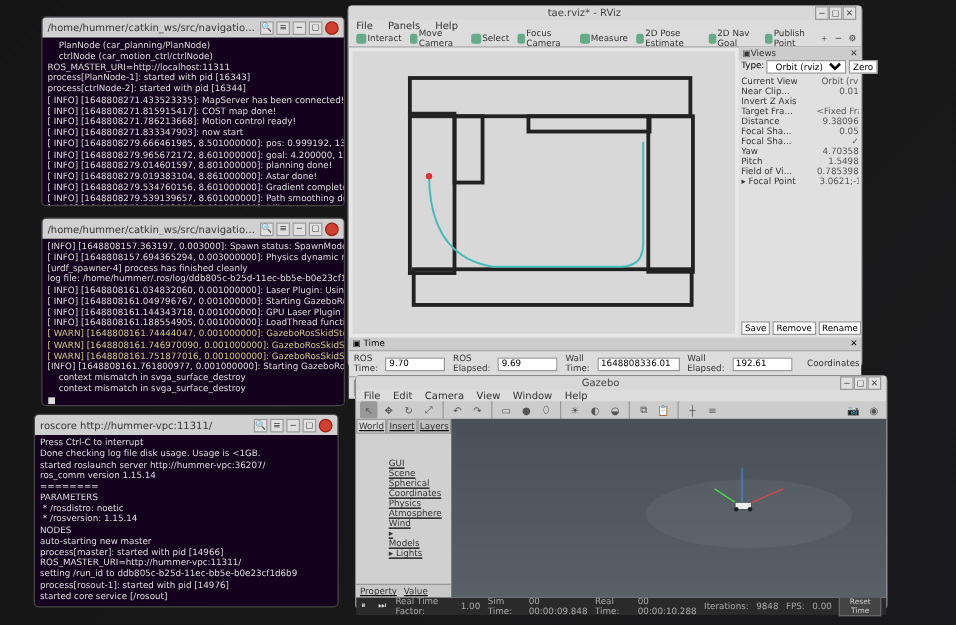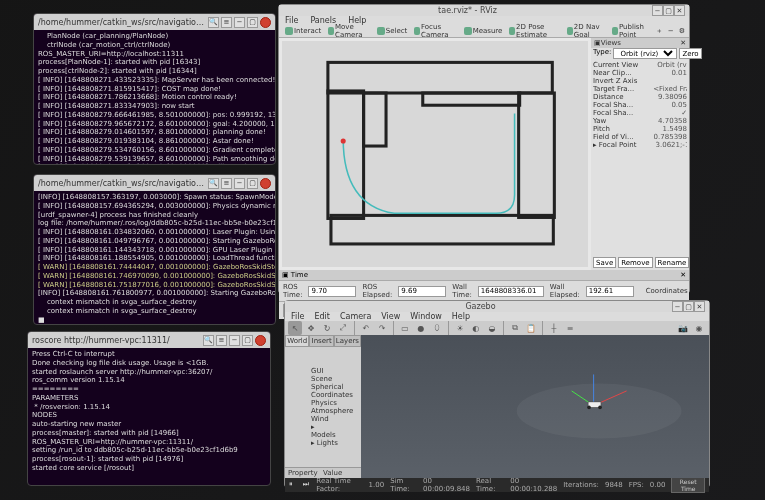--- a/index.html
+++ b/index.html
@@ -47,21 +47,21 @@
 .rviz-bottom button { font-size: 7px; height: 13px; padding: 0 6px; border: 1px solid #999; background: #eee; }
 
 
 .gazebo { position: absolute; top: 300px; left: 284px; width: 426px; height: 188px; background: #e0e0e0; border: 1px solid #888; border-radius: 4px; display: flex; flex-direction: column; font-size: 8px; }
 .gz-title { background: #d8d8d8; height: 13px; display: flex; align-items: center; padding: 0 4px; color: #444; }
 .gz-menu { background: #dcdcdc; height: 12px; display: flex; gap: 10px; padding: 0 6px; align-items: center; color: #333; }
 .gz-toolbar { background: #ccc; height: 18px; display: flex; gap: 2px; padding: 0 3px; align-items: center; }
 .gz-tool { width: 14px; height: 14px; display: flex; align-items: center; justify-content: center; color: #555; }
 .gz-tool.active { background: #999; border-radius: 2px; }
 .gz-sep { width: 1px; height: 14px; background: #999; margin: 0 2px; }
-.gz-main { flex: 1; display: flex; }
+.gz-main { flex: 1; display: flex; text-decoration: underline; }
 .gz-side { width: 76px; background: #d0d0d0; display: flex; flex-direction: column; font-size: 7px; color: #333; }
 .gz-tabs { display: flex; background: #c0c0c0; }
 .gz-tab { flex: 1; text-align: center; padding: 1px; border: 1px solid #999; }
 .gz-tab.active { background: #d8d8d8; }
 .gz-tree { flex: 1; padding: 20px; }
 .gz-tree-item { padding-left: 6px; }
 .gz-prop { display: flex; background: #c8c8c8; border-top: 1px solid #999; padding: 1px 3px; }
 .gz-canvas { flex: 1; background: linear-gradient(#4a5058, #5a6068); position: relative; }
 .gz-canvas svg { width: 100%; height: 100%; }
 .gz-bottom { background: #2a2a2a; height: 14px; display: flex; align-items: center; gap: 6px; padding: 0 4px; font-size: 7px; color: #aaa; }
@@ -151,20 +151,21 @@
       <div class="line">Press Ctrl-C to interrupt</div>
       <div class="line">Done checking log file disk usage. Usage is &lt;1GB.</div>
       <div class="line"></div>
       <div class="line">started roslaunch server http://hummer-vpc:36207/</div>
       <div class="line">ros_comm version 1.15.14</div>
       <div class="line"></div>
       <div class="line"></div>
       <div class="line">========</div>
       <div class="line"></div>
       <div class="line">PARAMETERS</div>
+      <div class="line"> * /rosdistro: noetic</div>
       <div class="line"> * /rosversion: 1.15.14</div>
       <div class="line"></div>
       <div class="line">NODES</div>
       <div class="line"></div>
       <div class="line">auto-starting new master</div>
       <div class="line">process[master]: started with pid [14966]</div>
       <div class="line">ROS_MASTER_URI=http://hummer-vpc:11311/</div>
       <div class="line"></div>
       <div class="line">setting /run_id to ddb805c-b25d-11ec-bb5e-b0e23cf1d6b9</div>
       <div class="line">process[rosout-1]: started with pid [14976]</div>

